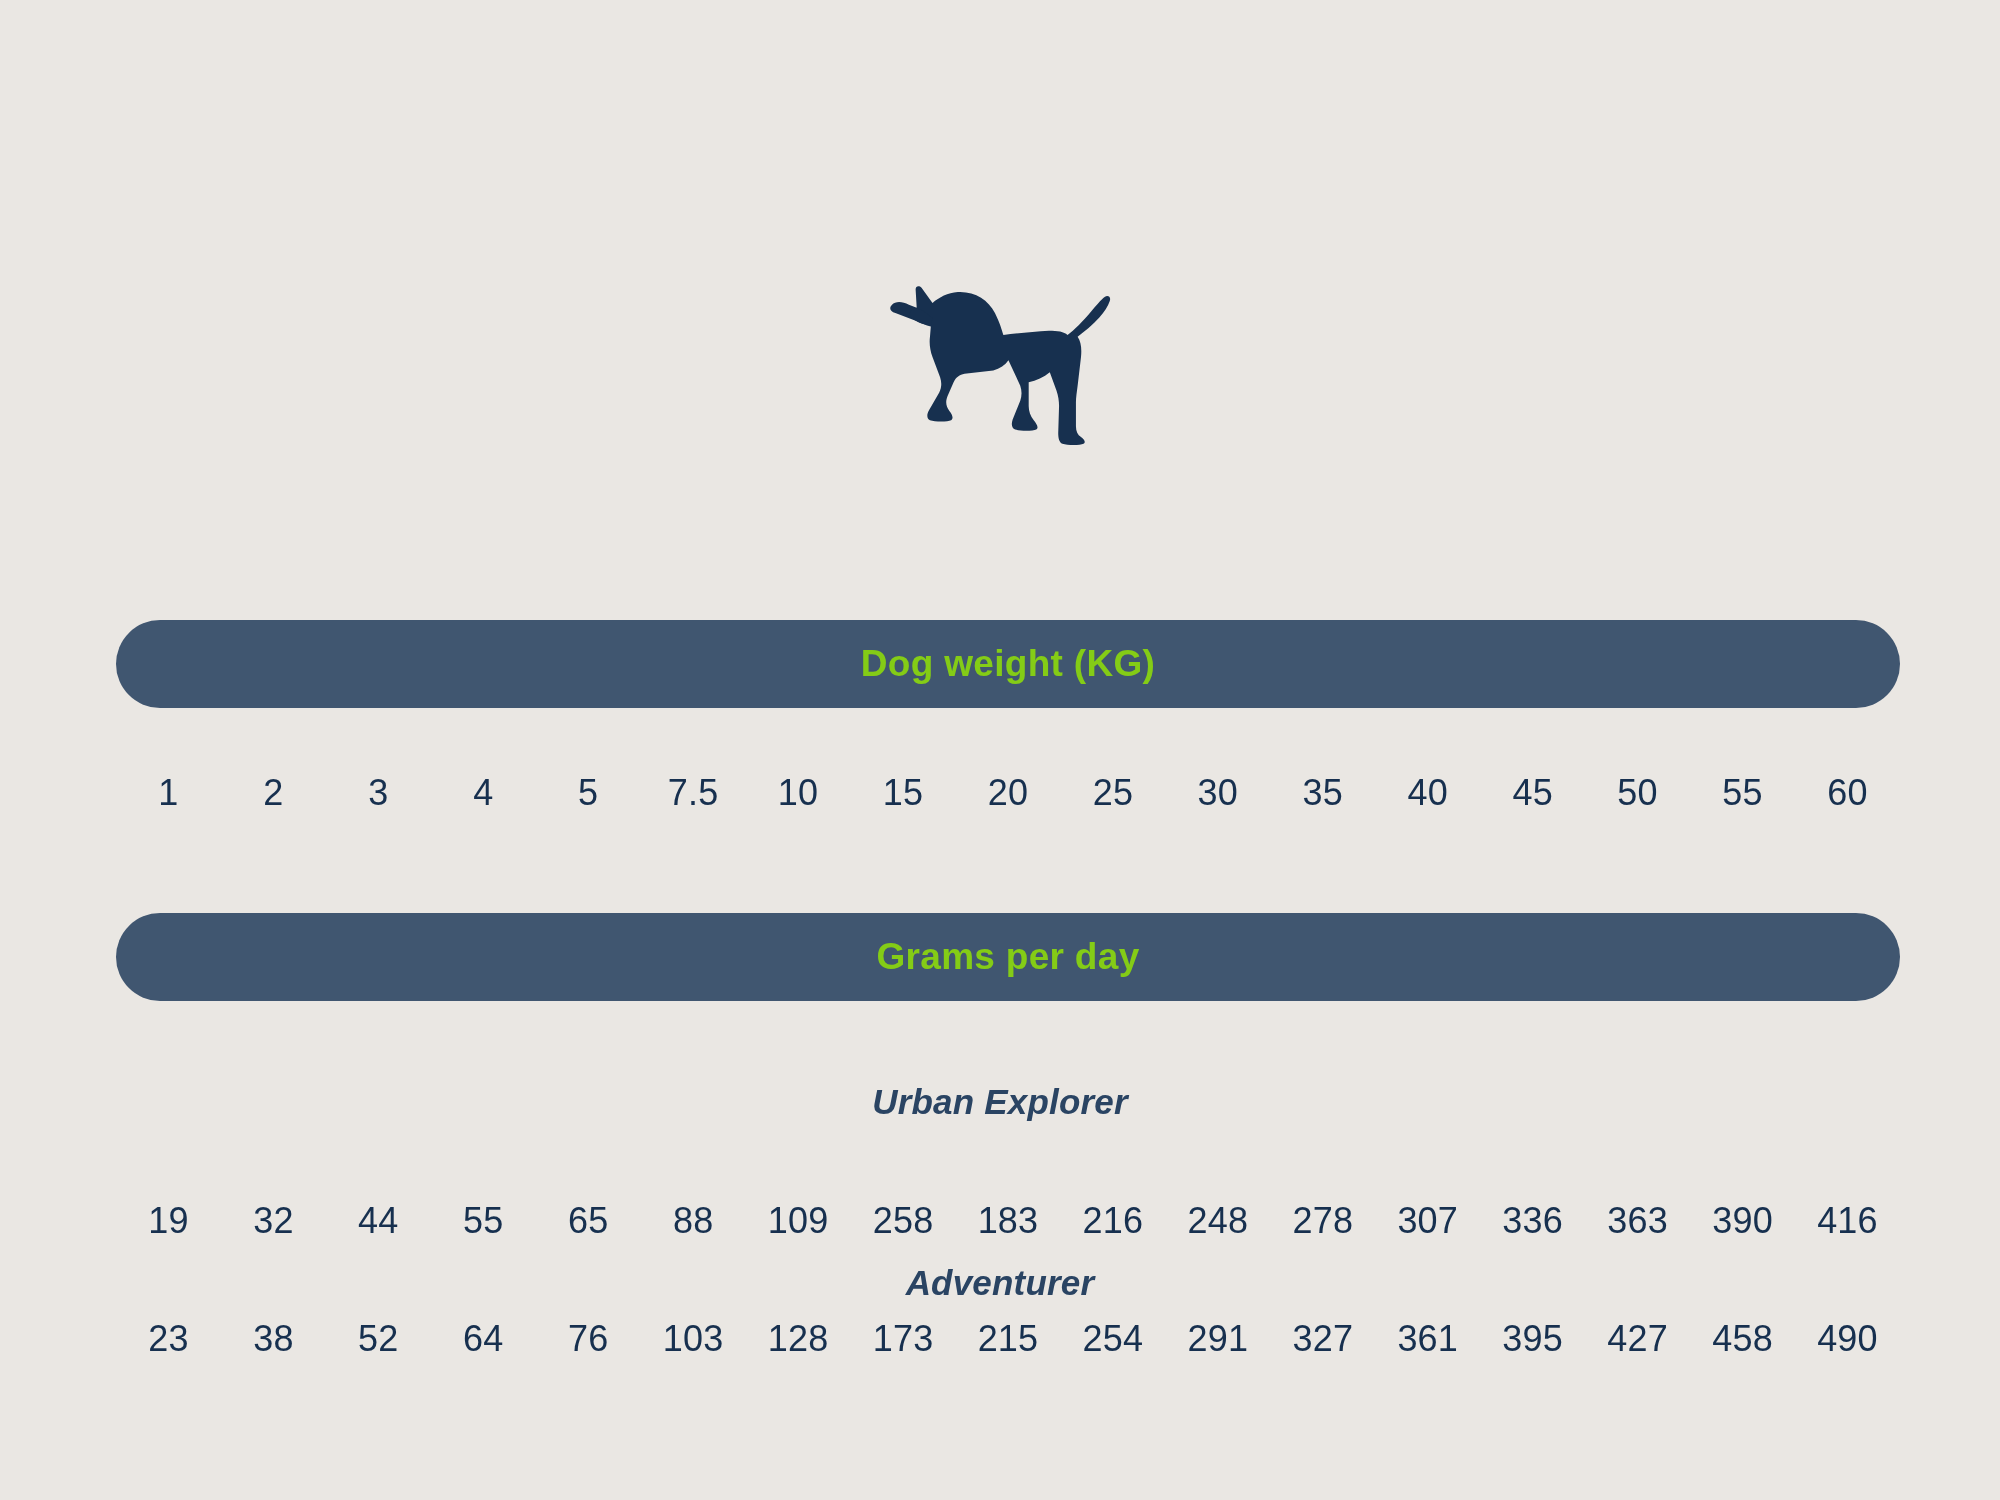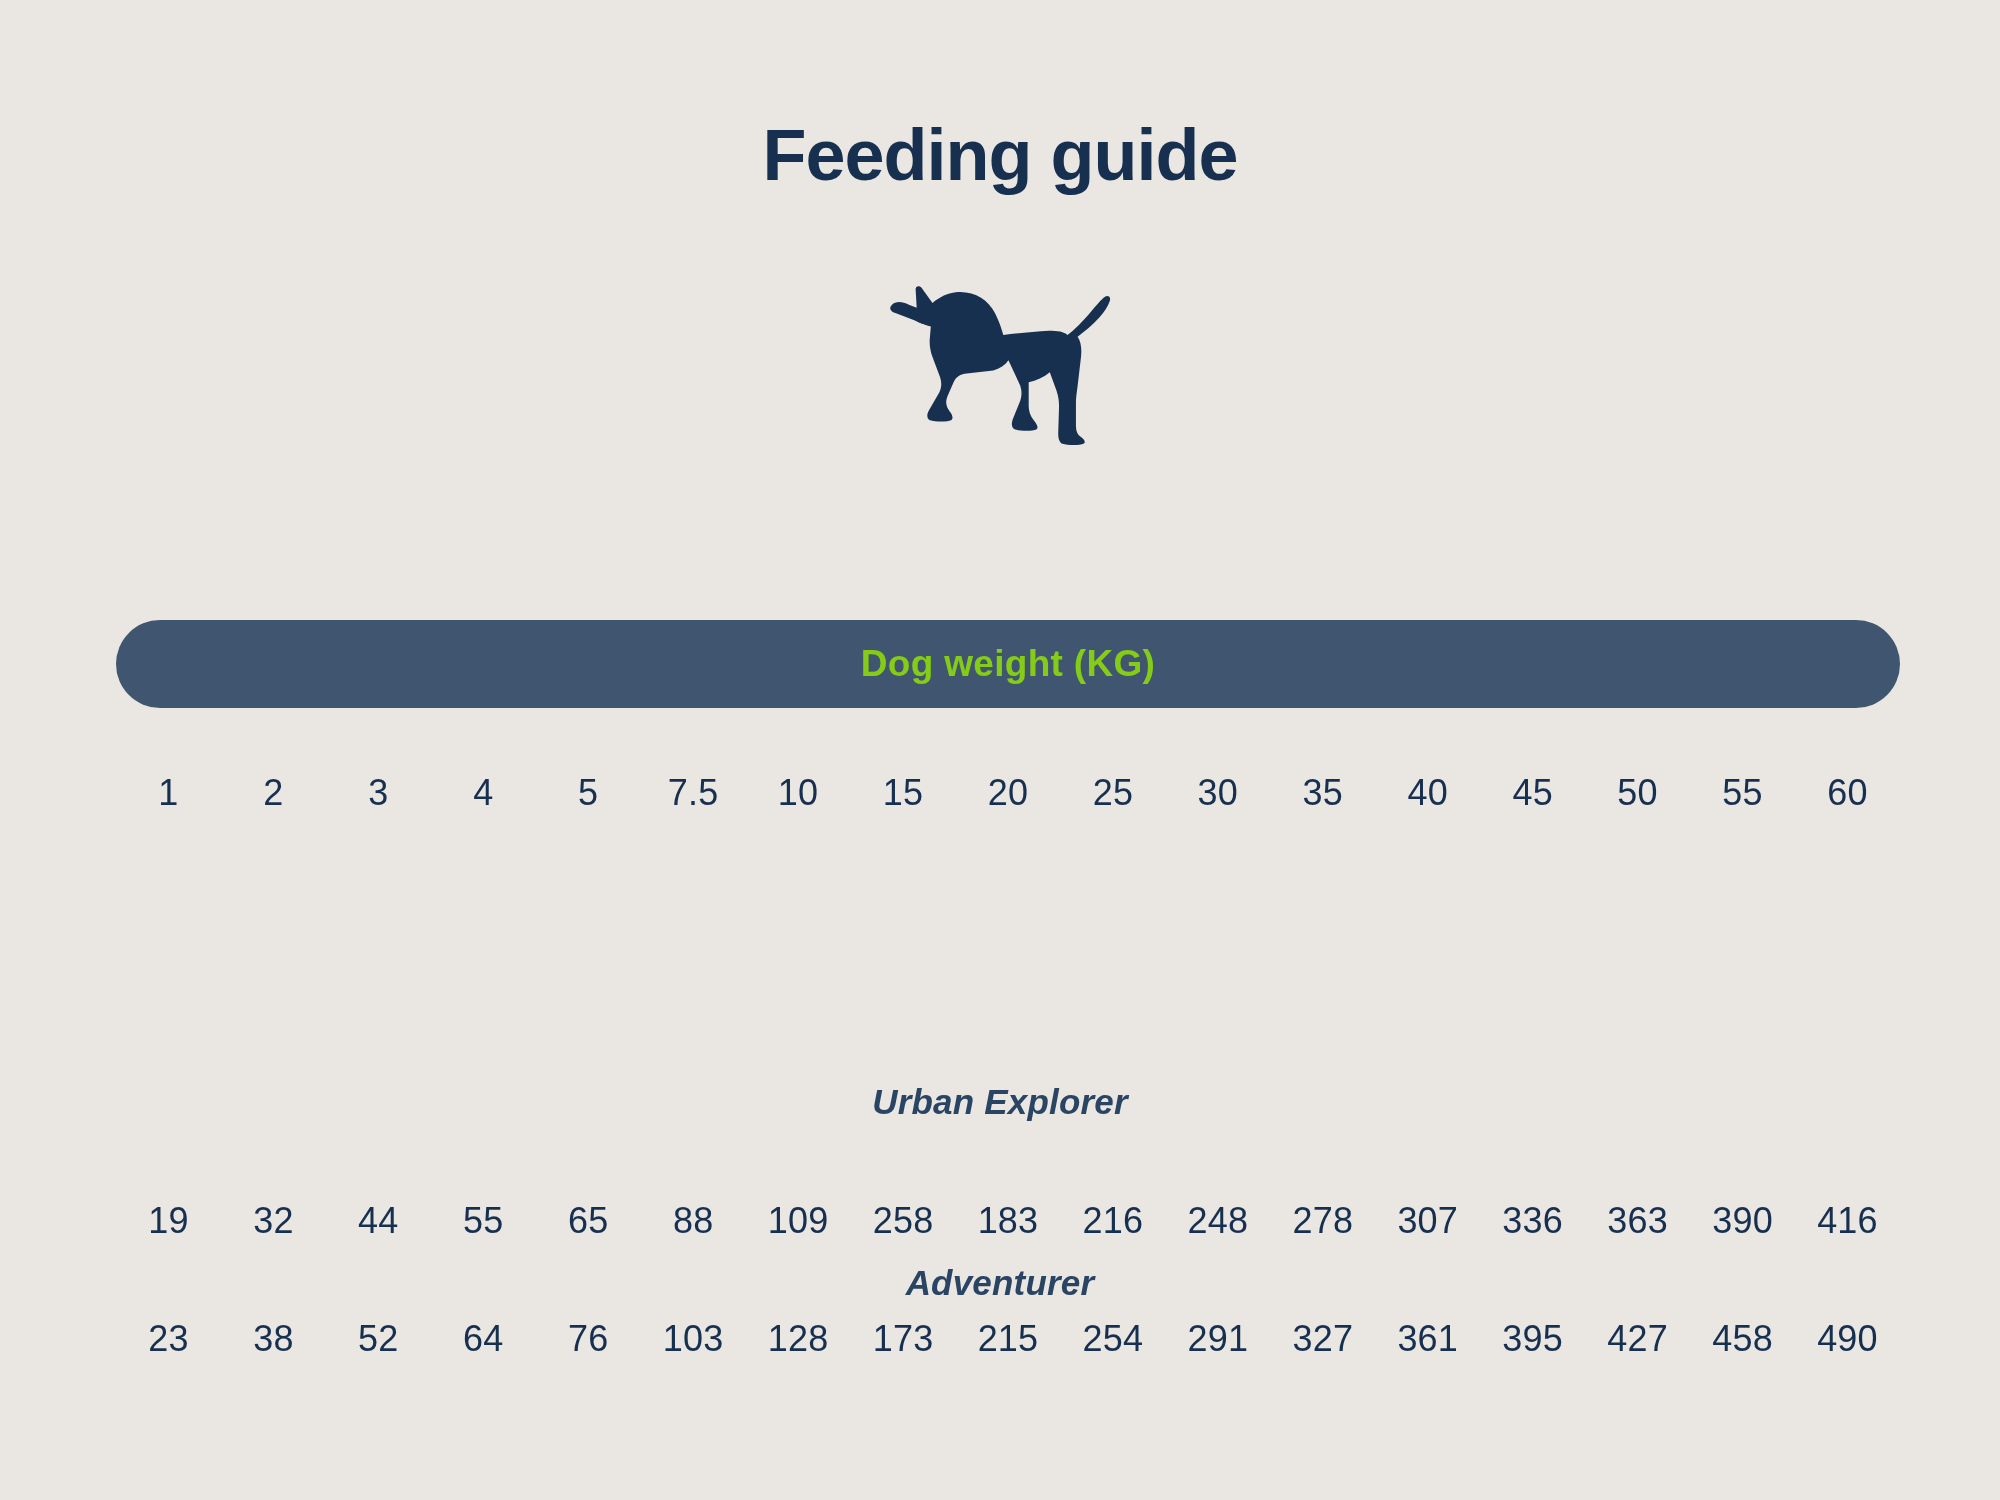--- a/index.html
+++ b/index.html
@@ -106,21 +106,20 @@
     letter-spacing: 0.2px;
   }
   #label-urban { top: 1082px; }
   #label-adv   { top: 1263px; }
 </style>
 </head>
 <body>
 
 <div class="page">
 
-  <div class="title">Feeding guide</div>
 
   <div class="dog-wrap">
     <svg viewBox="0 0 320 220" aria-hidden="true">
       <path fill="#17304f" d="
         M 62 58
         L 60 24
         C 60 20 64 19 67 22
         L 80 40
         C 88 33 98 28 110 27
         C 130 26 146 36 154 52
@@ -200,20 +199,23 @@
       <div class="cell">25</div>
       <div class="cell">30</div>
       <div class="cell">35</div>
       <div class="cell">40</div>
       <div class="cell">45</div>
       <div class="cell">50</div>
       <div class="cell">55</div>
       <div class="cell">60</div>
     </div>
 
+  <div class="bar" id="bar-grams">
+    <span class="bar-label">Grams per day</span>
+  </div>
 
   <div class="product-label" id="label-urban">Urban Explorer</div>
 
   <div class="row" id="row-urban">
       <div class="cell">19</div>
       <div class="cell">32</div>
       <div class="cell">44</div>
       <div class="cell">55</div>
       <div class="cell">65</div>
       <div class="cell">88</div>

